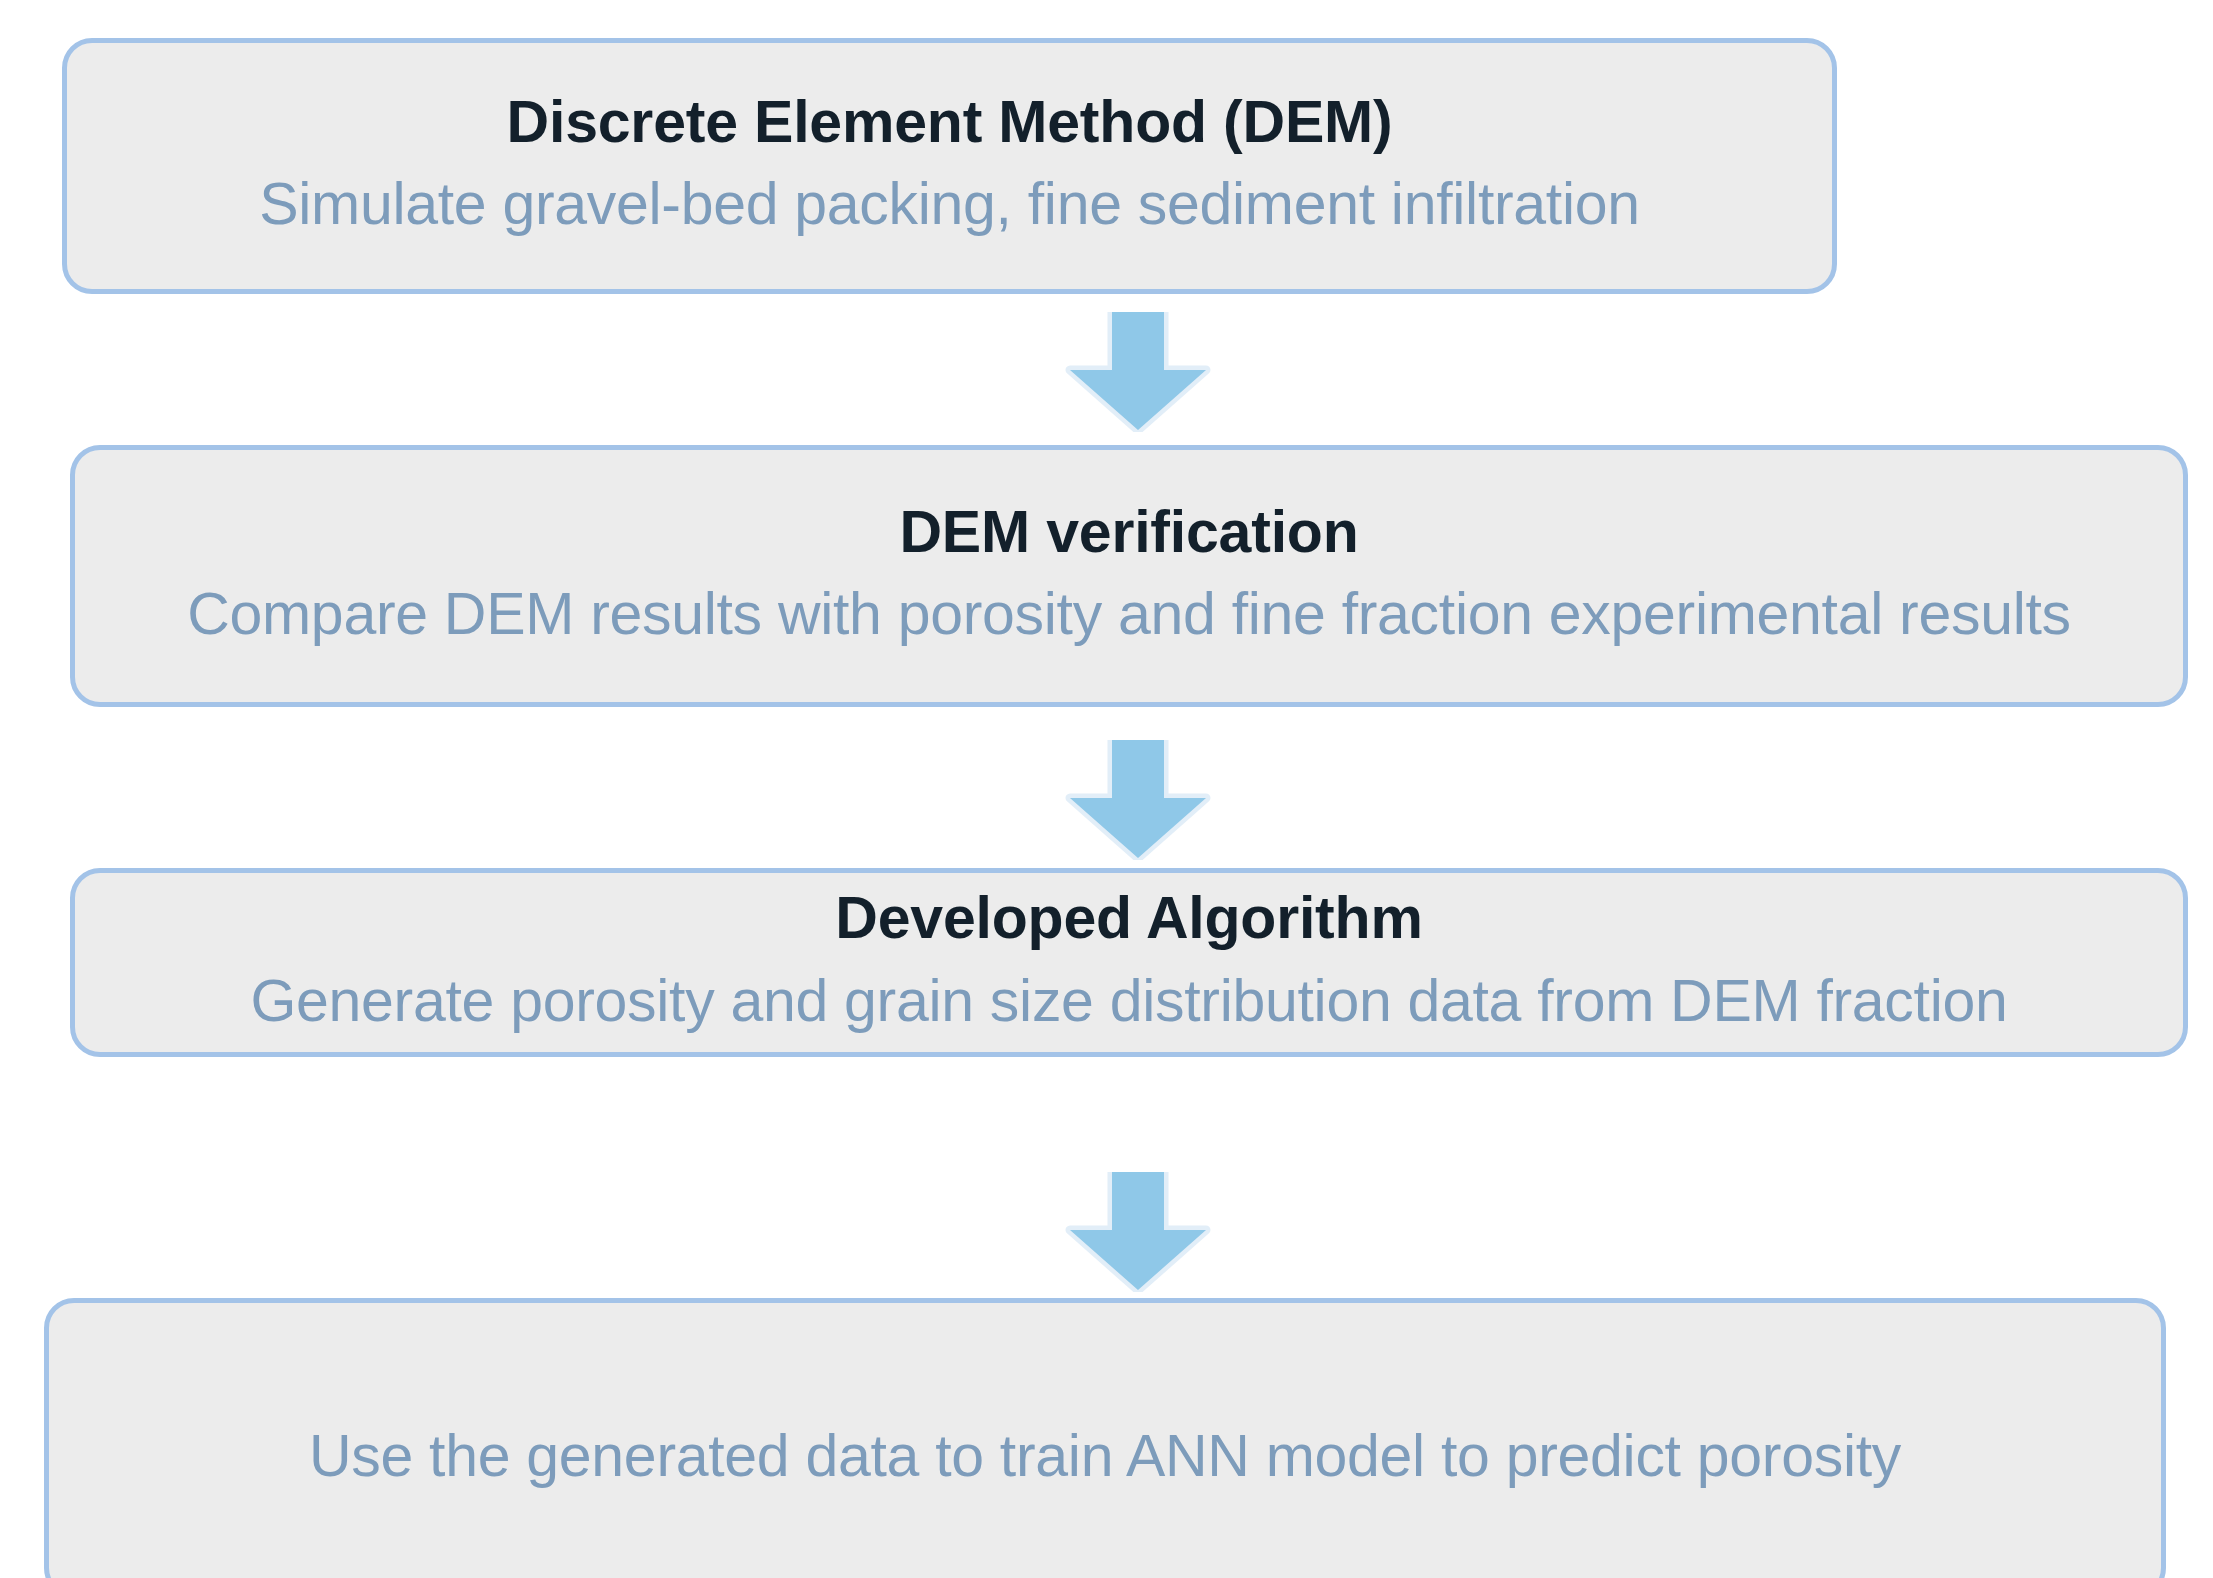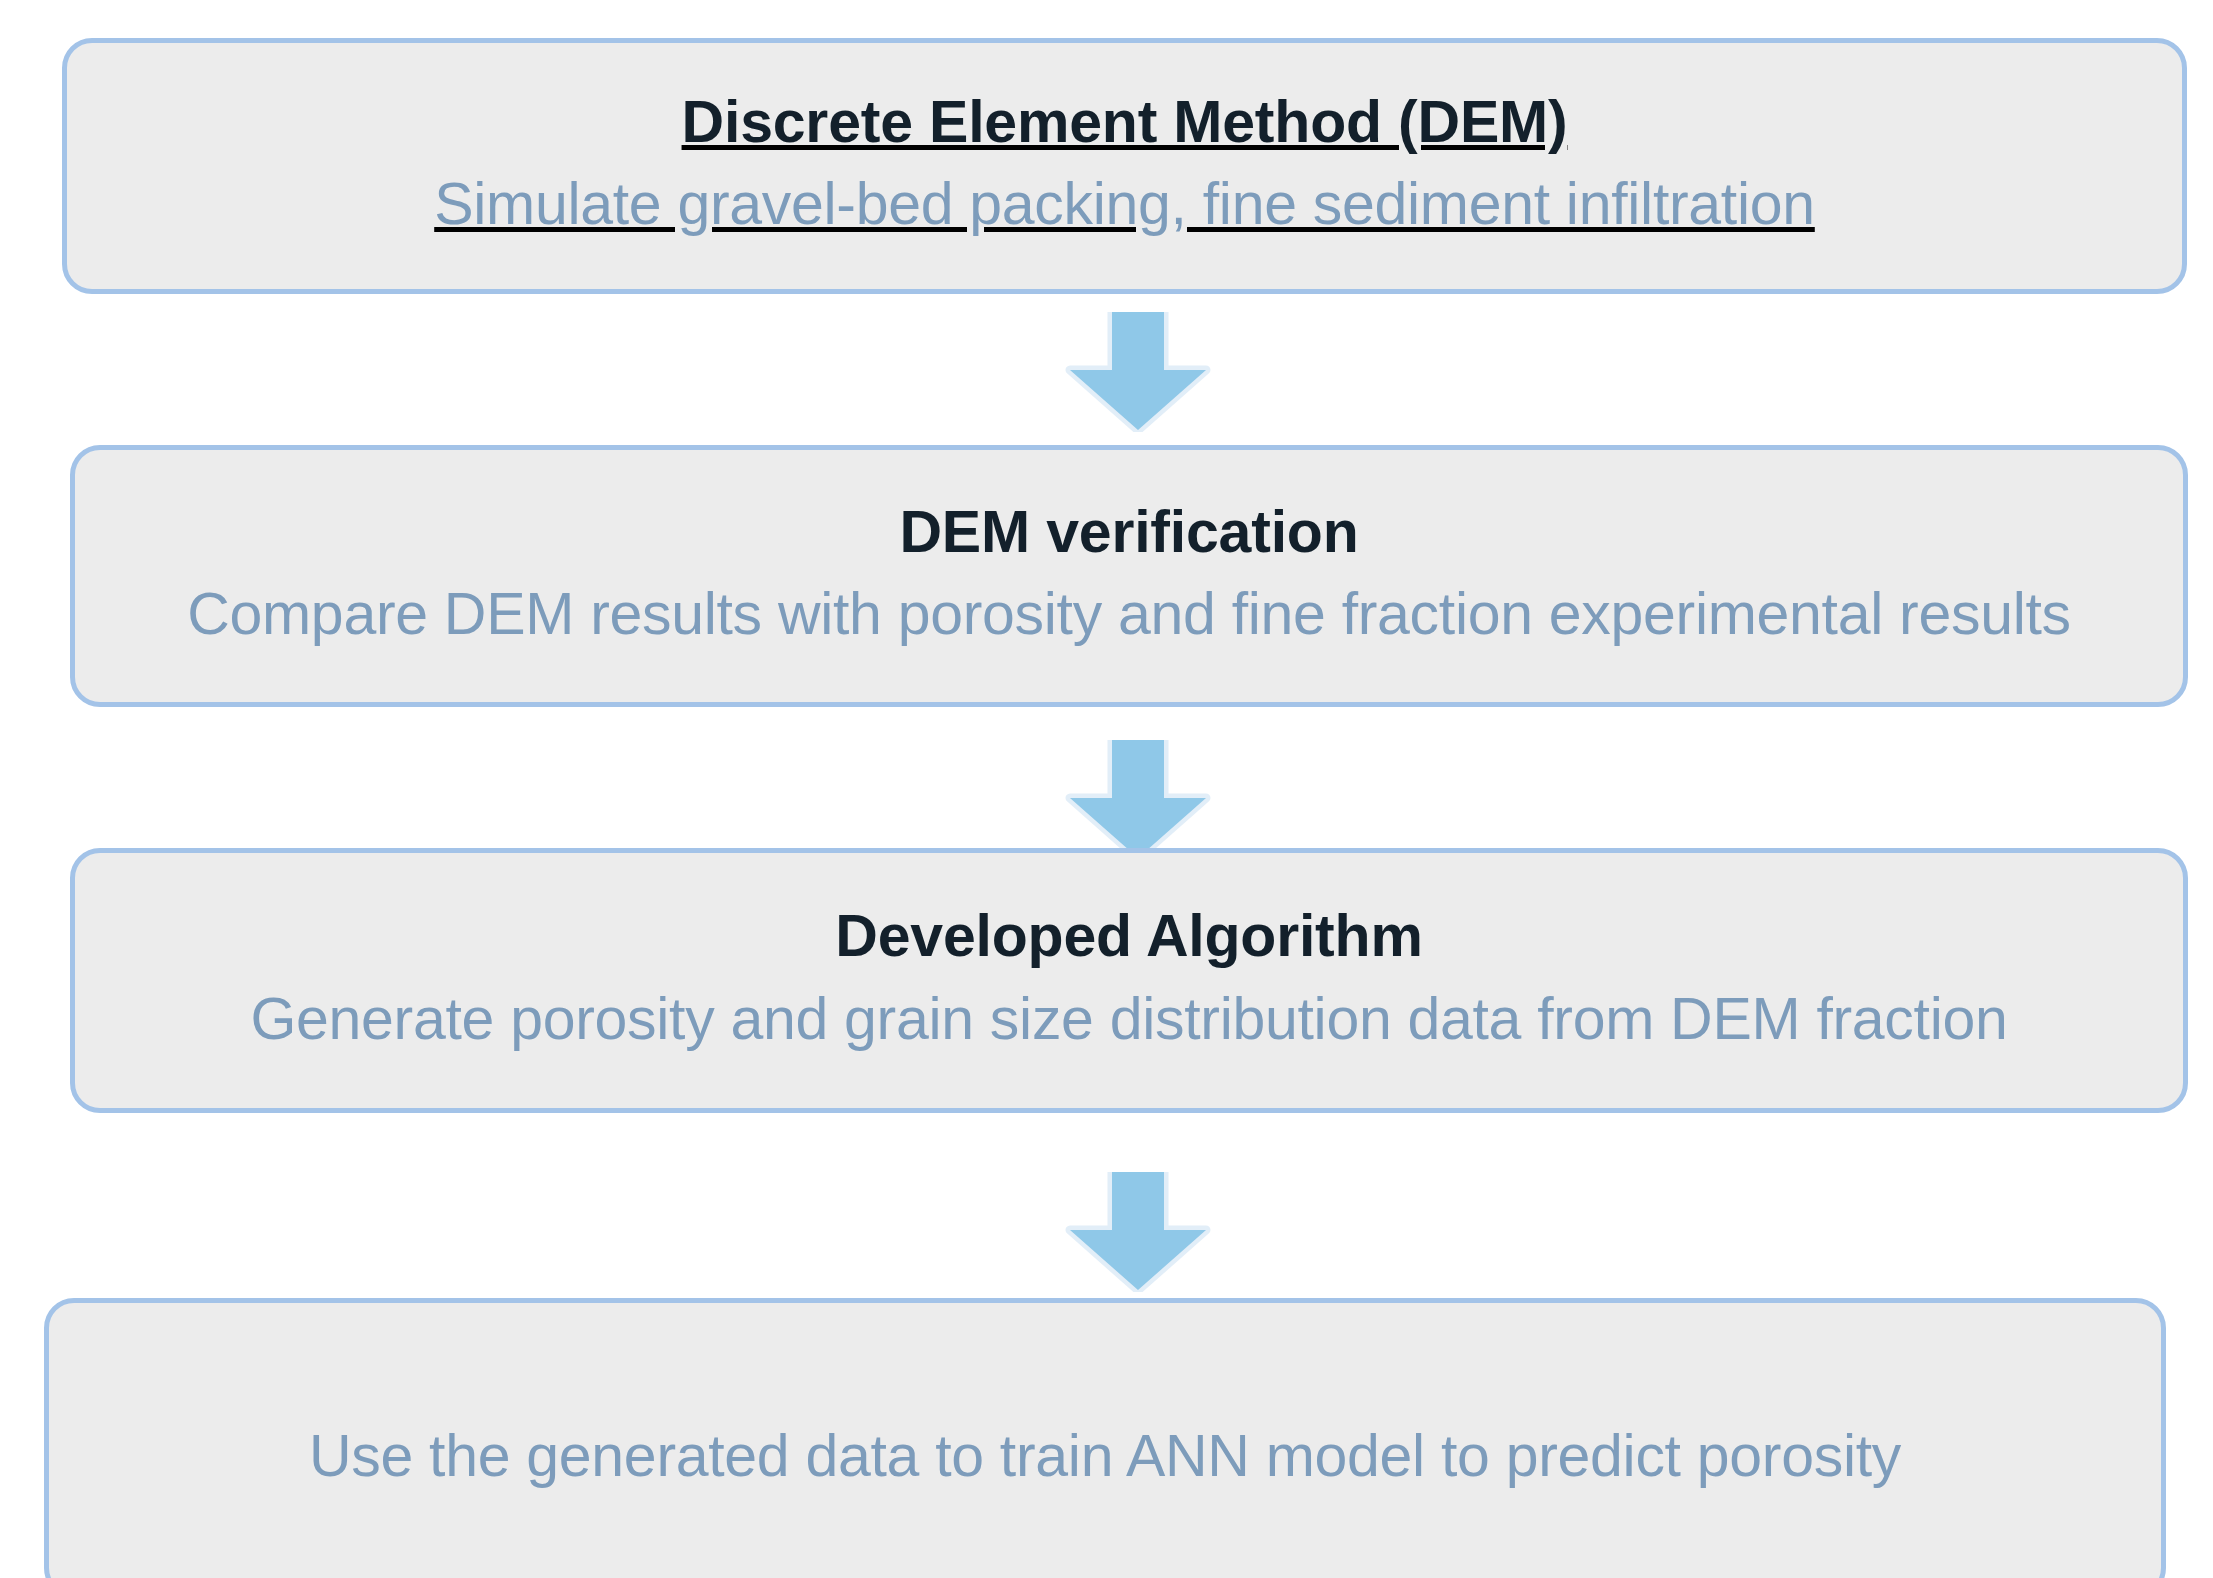--- a/index.html
+++ b/index.html
@@ -49,23 +49,23 @@
   .node-desc {
     color: #7d9cbb;
     font-weight: normal;
     font-size: 59px;
     line-height: 1.05;
     letter-spacing: -0.3px;
     margin-top: 22px;
   }
 
   
-  #node-1 { left: 62px;  top: 38px;   width: 2125px; height: 256px; text-decoration: underline; }
+  #node-1 { left: 62px;  top: 38px;   width: 1775px; height: 256px; }
   #node-2 { left: 70px;  top: 445px;  width: 2118px; height: 262px; }
-  #node-3 { left: 70px;  top: 848px;  width: 2118px; height: 265px; text-align: center; }
+  #node-3 { left: 70px;  top: 868px;  width: 2118px; height: 189px; text-align: center; }
   #node-4 { left: 44px;  top: 1298px; width: 2122px; height: 300px; }
 
   
   .arrow {
     position: absolute;
     width: 168px;
     height: 120px;
   }
   #arrow-1 { left: 1054px; top: 312px; }
   #arrow-2 { left: 1054px; top: 740px; }

